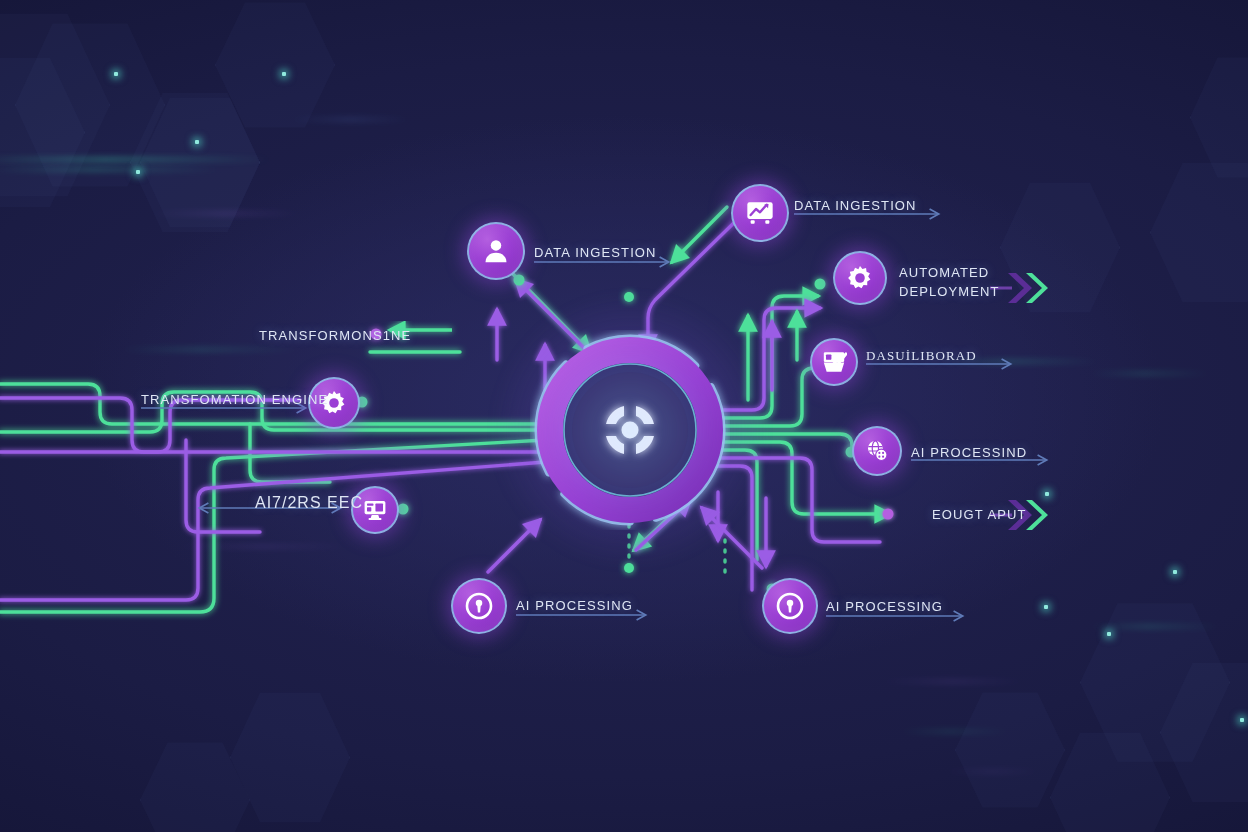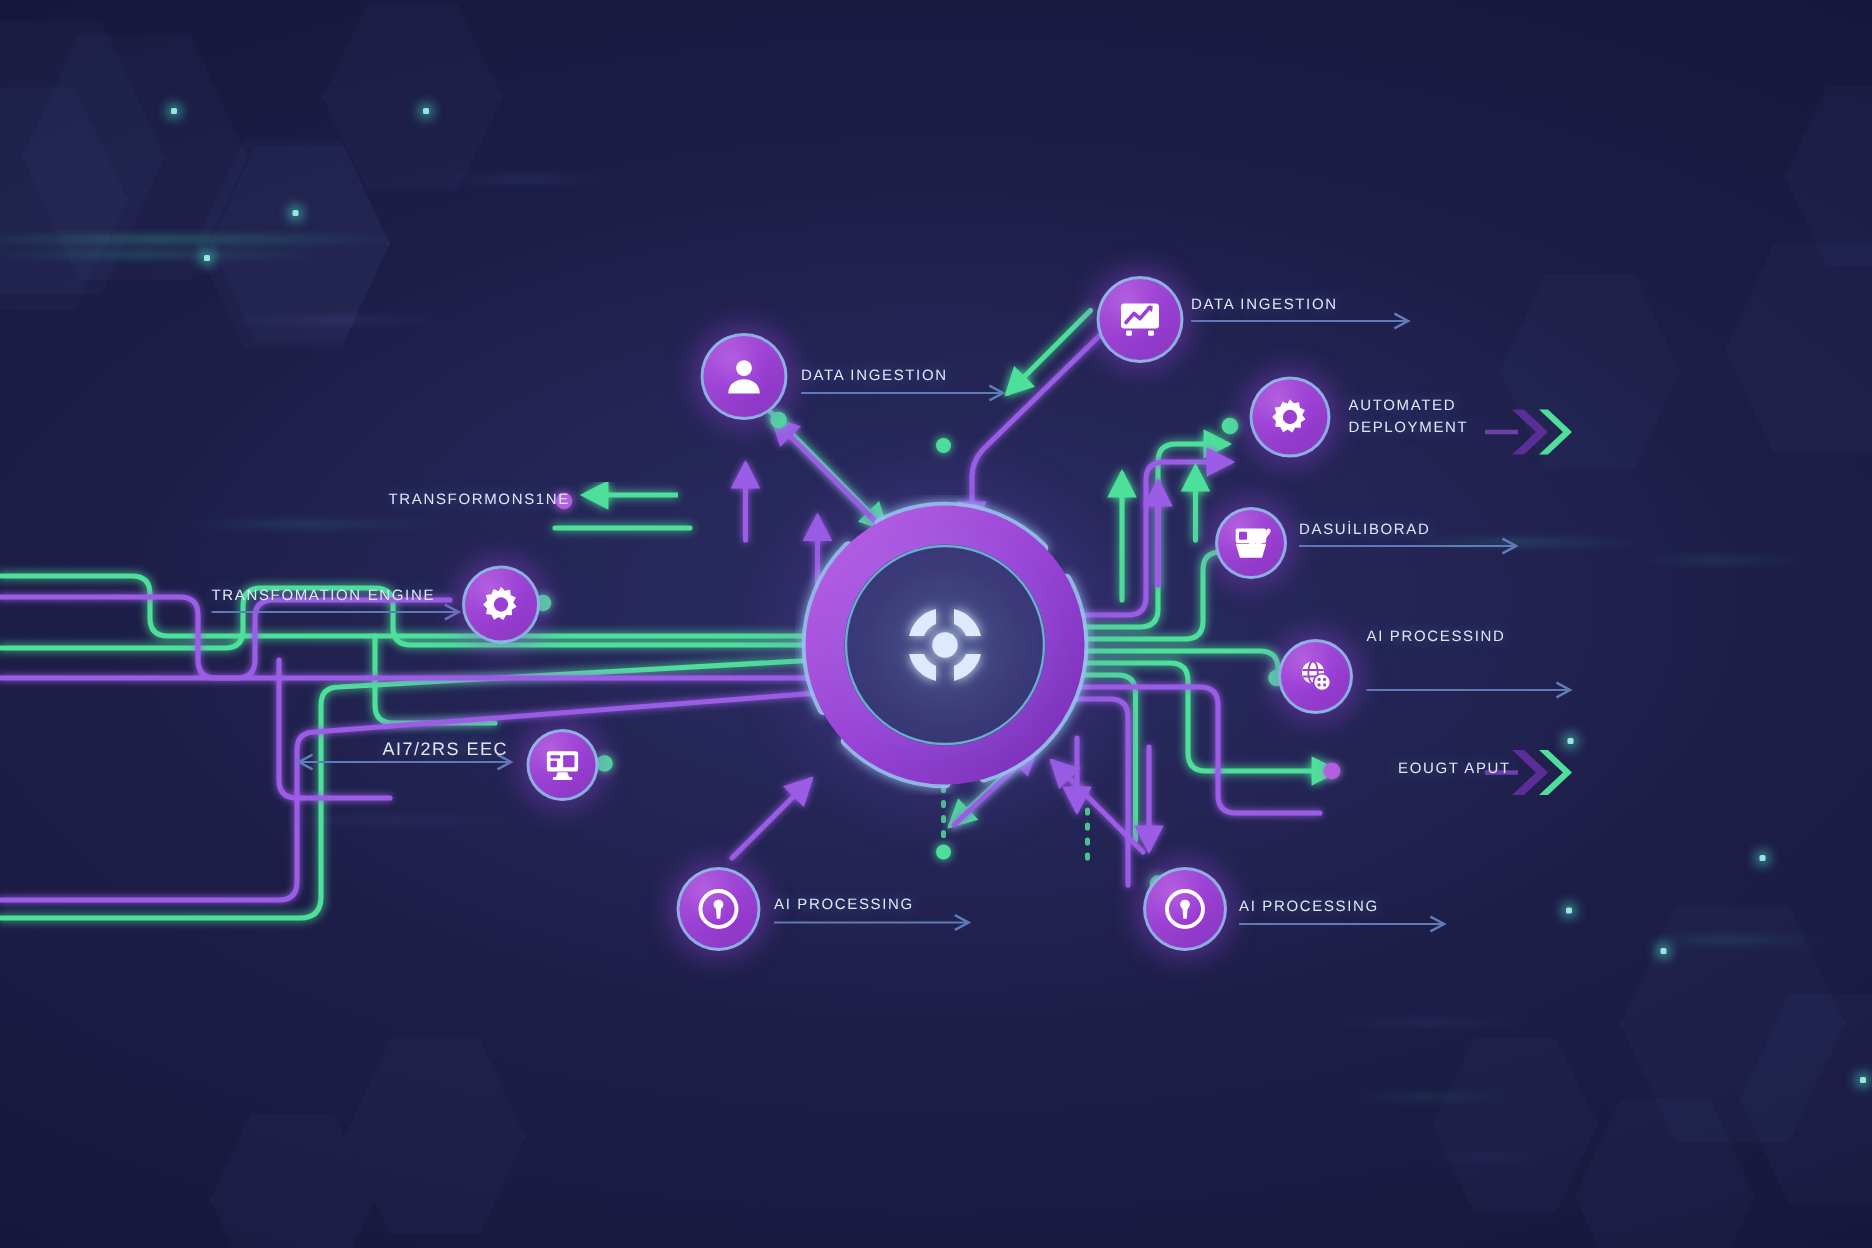--- a/index.html
+++ b/index.html
@@ -48,25 +48,25 @@
   .hub-wrap { position:absolute; left:530px; top:330px; width:200px; height:200px; }
   .hub-glow {
     position:absolute; left:-40px; top:-40px; width:280px; height:280px;
     border-radius:50%;
     background:radial-gradient(circle, rgba(140,190,255,.30) 0%, rgba(120,80,210,.16) 42%, rgba(0,0,0,0) 70%);
     filter:blur(6px);
   }
   
   .lbl {
     position:absolute;
-    color:#dfe6f4; font-size:10px; letter-spacing:1.1px;
+    color:#dfe6f4; font-size:13px; letter-spacing:1.1px;
     text-transform:uppercase; white-space:pre-line; line-height:1.45;
     text-shadow:0 0 10px rgba(140,180,255,.45);
   }
-  .lbl.sm { font-size:12px; letter-spacing:1px; }
+  .lbl.sm { font-size:16px; letter-spacing:1px; }
   .chev { position:absolute; }
 </style>
 </head>
 <body>
 
 <div id="stage">
 
   <div>
     <div class="hex" style="left:-60px;  top:10px;  width:170px; height:190px;"></div>
     <div class="hex" style="left:15px;   top:20px;  width:150px; height:170px;"></div>
@@ -381,22 +381,22 @@
       <circle cx="12" cy="12" r="9.6" fill="none" stroke="#fff" stroke-width="2.1"></circle>
       <circle cx="12" cy="9.6" r="2.6" fill="#fff"></circle>
       <path d="M10.6,11.4 L13.4,11.4 L12.9,17.2 L11.1,17.2 Z" fill="#fff"></path>
     </svg>
   </div>
 
   <div class="lbl" style="left:534px; top:244px;">DATA INGESTION</div>
   <div class="lbl" style="left:794px; top:197px;">DATA INGESTION</div>
   <div class="lbl" style="left:899px; top:264px;">AUTOMATED
 DEPLOYMENT</div>
-  <div class="lbl" style="left:866px; top:347px;">DASUİLIBORAD</div>
-  <div class="lbl" style="left:911px; top:418px;">AI PROCESSIND</div>
+  <div class="lbl" style="left:866px; top:347px;font-family:Liberation Serif, serif;">DASUİLIBORAD</div>
+  <div class="lbl" style="left:911px; top:444px;">AI PROCESSIND</div>
   <div class="lbl" style="left:932px; top:506px;">EOUGT APUT</div>
   <div class="lbl" style="left:141px; top:391px;">TRANSFOMATION ENGINE</div>
   <div class="lbl" style="left:259px; top:327px;">TRANSFORMONS1NE</div>
   <div class="lbl sm" style="left:255px; top:491px;">AI7/2RS EEC</div>
   <div class="lbl" style="left:516px; top:597px;">AI PROCESSING</div>
   <div class="lbl" style="left:826px; top:598px;">AI PROCESSING</div>
 
 </div>
 
 </body></html>

